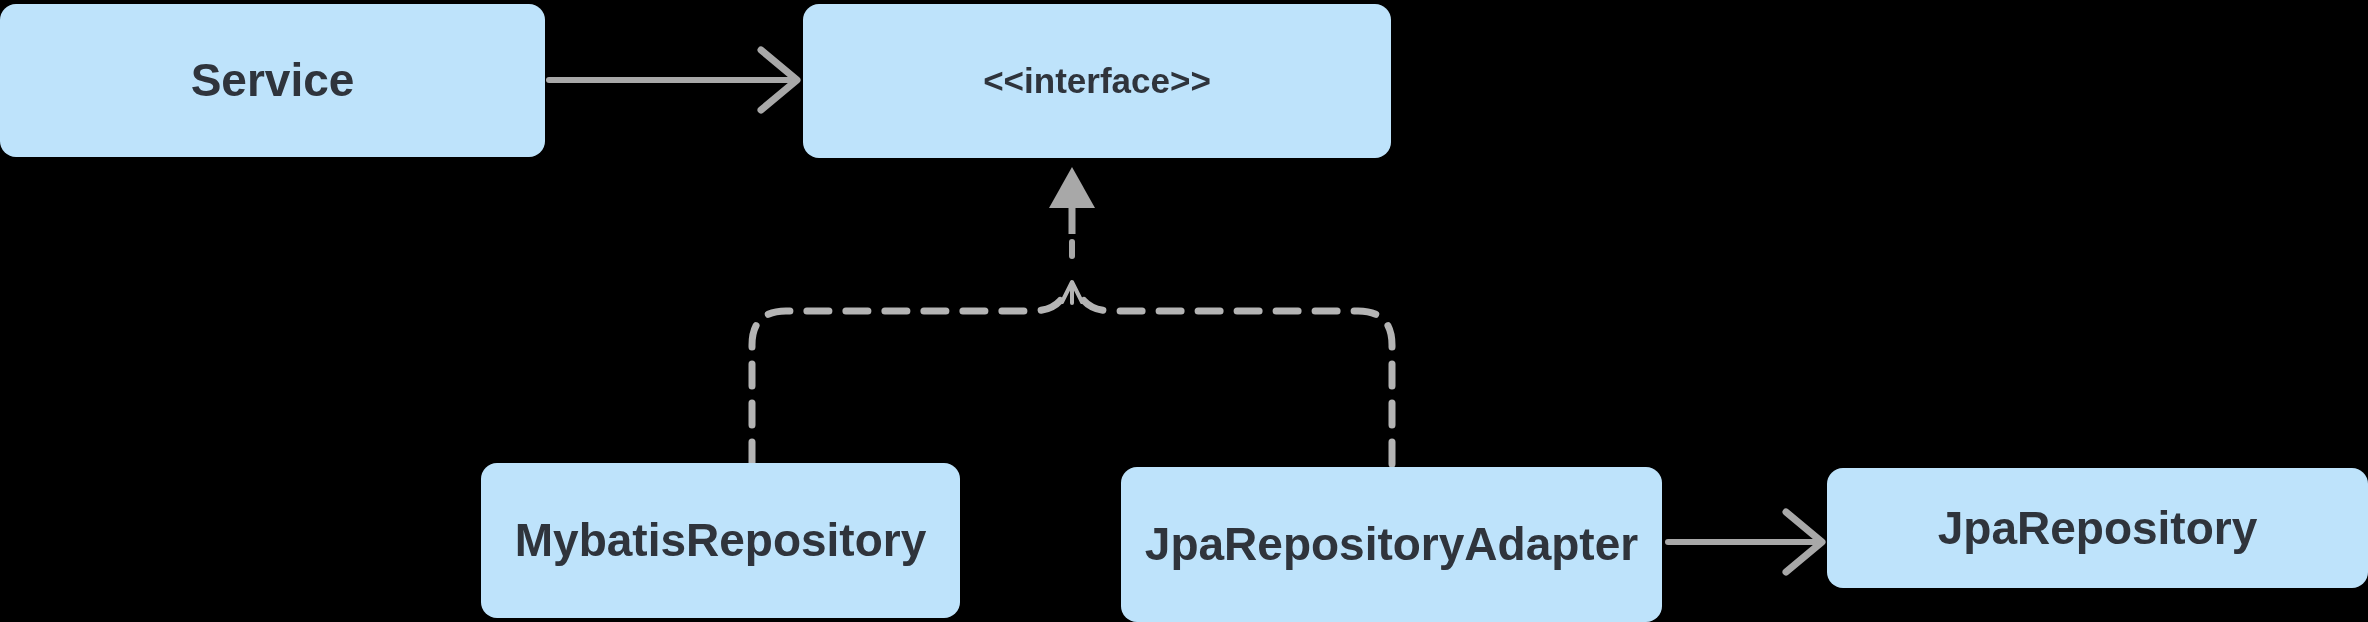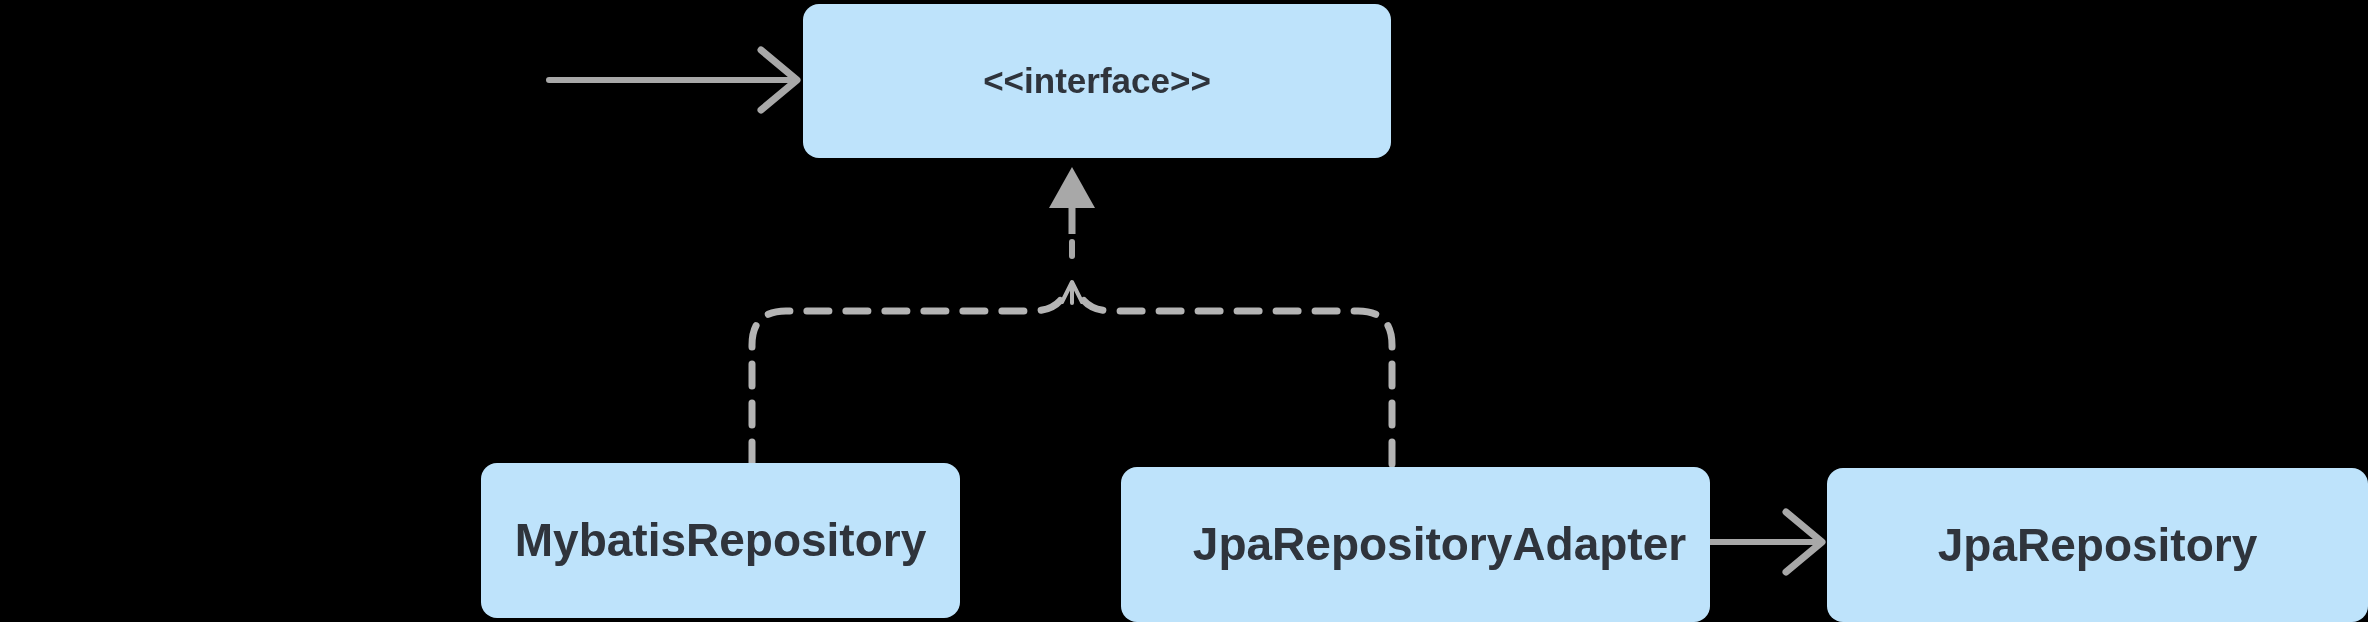--- a/index.html
+++ b/index.html
@@ -41,22 +41,22 @@
   }
   .node .stereotype,
   .node .iface-name {
     font-size: 35px;
     line-height: 46px;
     white-space: nowrap;
   }
   .node-service            { left: 0px;    top: 4px;   width: 545px; height: 153px; }
   .node-repository         { left: 803px;  top: 4px;   width: 588px; height: 154px; }
   .node-mybatis-repository { left: 481px;  top: 456px; width: 479px; height: 155px; margin-top: 7px; }
-  .node-jpa-adapter        { left: 1121px; top: 467px; width: 541px; height: 155px; padding-left: 48px; }
-  .node-jpa-repository     { left: 1827px; top: 468px; width: 541px; height: 154px; }
+  .node-jpa-adapter        { left: 1121px; top: 467px; width: 541px; height: 155px; }
+  .node-jpa-repository     { left: 1827px; top: 468px; width: 541px; height: 120px; }
 </style>
 </head>
 <body>
 
 <div class="canvas">
 
   <svg class="edges-layer" viewBox="0 0 2368 622" xmlns="http://www.w3.org/2000/svg">
 
     <g>
       <line x1="549" y1="80" x2="789" y2="80" stroke="#a8a8a8" stroke-width="6" stroke-linecap="round"></line>
@@ -74,20 +74,23 @@
       <line x1="1072" y1="242" x2="1072" y2="256" stroke="#a8a8a8" stroke-width="6" stroke-linecap="round"></line>
       <line x1="1072" y1="284" x2="1072" y2="303" stroke="#b4b4b4" stroke-width="4" stroke-linecap="round"></line>
       <polyline points="1062,302 1072,282 1082,302" fill="none" stroke="#b4b4b4" stroke-width="4" stroke-linecap="round" stroke-linejoin="round"></polyline>
     </g>
 
     <path d="M 752,464 L 752,345 Q 752,311 786,311 L 1032,311 Q 1060,311 1067,288" fill="none" stroke="#b4b4b4" stroke-width="7" stroke-dasharray="22 17" stroke-linecap="round"></path>
 
     <path d="M 1392,464 L 1392,345 Q 1392,311 1358,311 L 1112,311 Q 1084,311 1077,288" fill="none" stroke="#b4b4b4" stroke-width="7" stroke-dasharray="22 17" stroke-linecap="round"></path>
   </svg>
 
+  <div class="node node-service">
+    <div class="label">Service</div>
+  </div>
 
   <div class="node node-repository">
     <div class="stereotype">&lt;&lt;interface&gt;&gt;</div>
   </div>
 
   <div class="node node-mybatis-repository">
     <div class="label">MybatisRepository</div>
   </div>
 
   <div class="node node-jpa-adapter">

